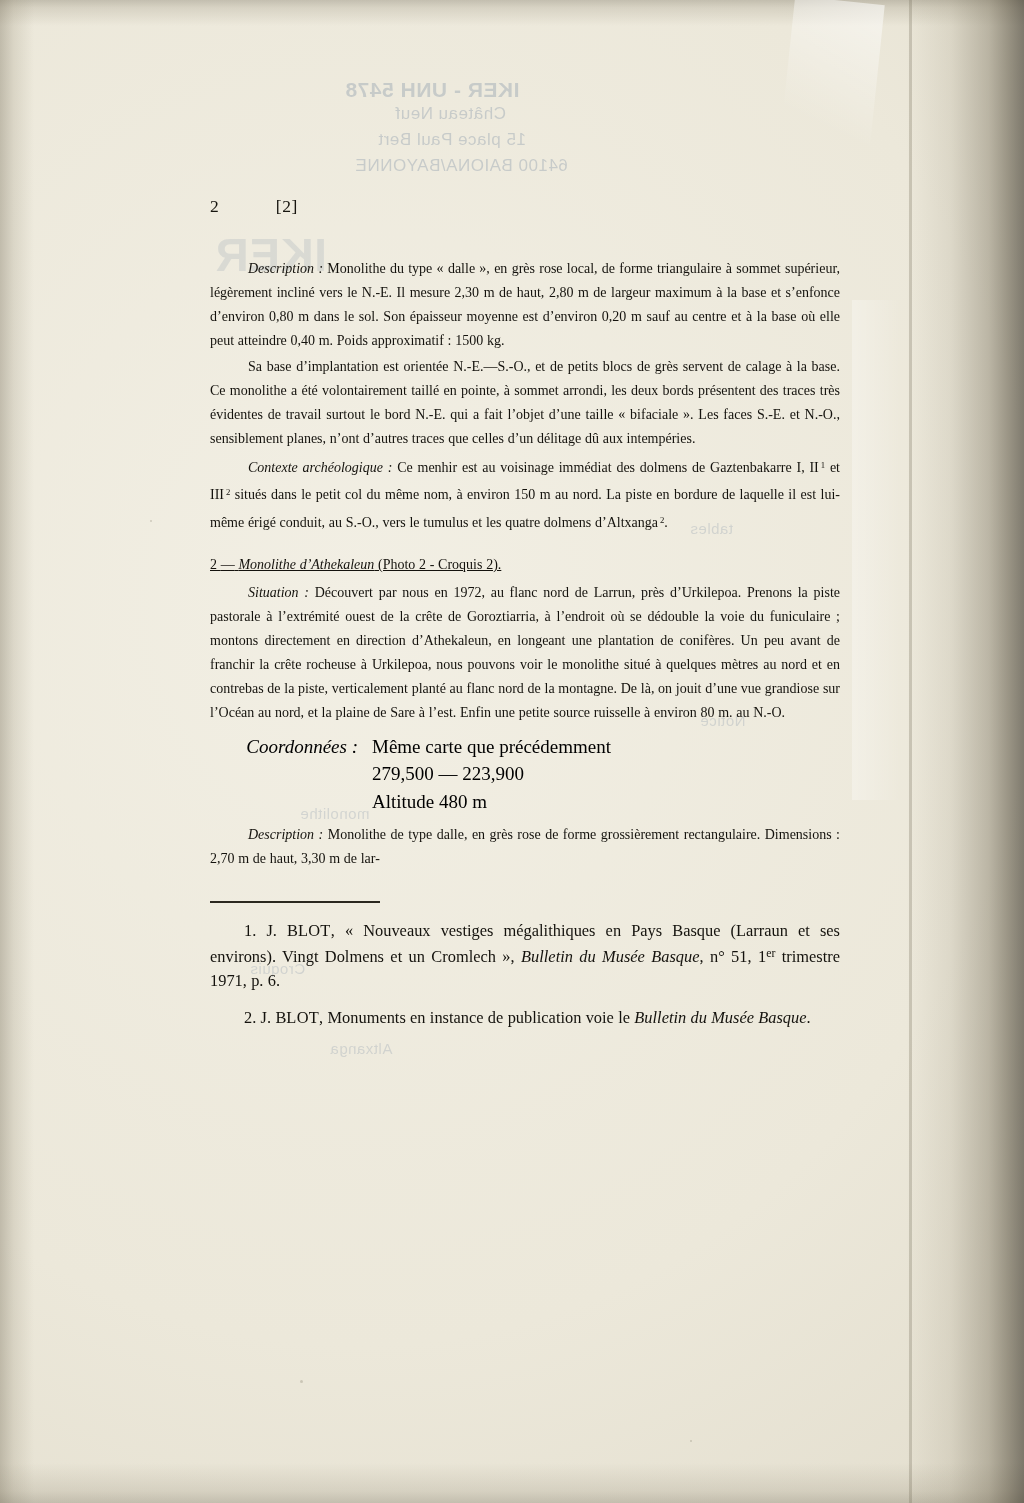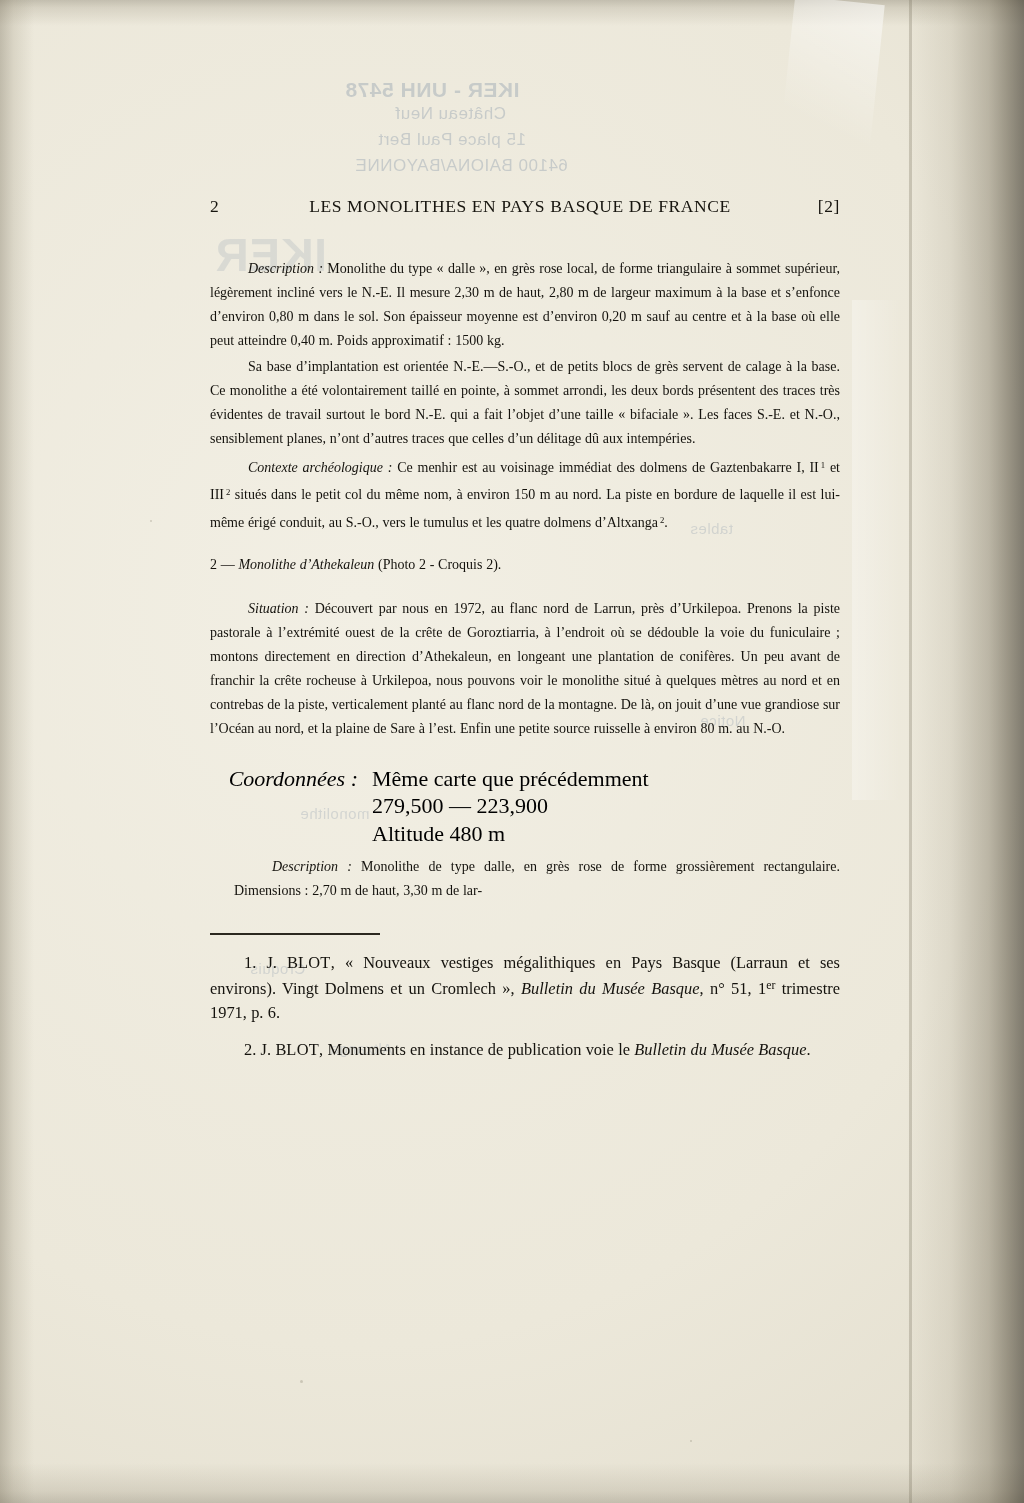--- a/index.html
+++ b/index.html
@@ -144,29 +144,30 @@
   }
   .it { font-style: italic; }
   sup {
     font-size: 0.62em;
     vertical-align: 0.5em;
     padding-left: 2px;
   }
 
   .section-head {
     margin-top: 18px;
-    margin-bottom: 20px;
+    margin-bottom: 4px;
     text-indent: 0;
+    text-decoration: underline;
   }
 
   .coord-block {
-    margin-top: 24px;
+    margin-top: 8px;
     display: flex;
     text-indent: 0;
-    font-size: 22px;
+    font-size: 19px;
     line-height: 27.4px;
   }
   .coord-label {
     width: 148px;
     text-align: right;
     padding-right: 14px;
     font-style: italic;
     flex: 0 0 auto;
   }
   .coord-lines { flex: 1 1 auto; }
@@ -214,21 +215,20 @@
   <div class="bleed bleed-line" style="top:520px;left:690px;">tables</div>
   <div class="bleed bleed-line" style="top:712px;left:700px;">Notice</div>
   <div class="bleed bleed-line" style="top:805px;left:300px;">monolithe</div>
   <div class="bleed bleed-line" style="top:960px;left:250px;">Croquis</div>
   <div class="bleed bleed-line" style="top:1040px;left:330px;">Altxanga</div>
 
   <div class="col">
 
     <div class="running-head">
       <span class="rh-folio">2</span>
-      <span class="rh-title">LES MONOLITHES EN PAYS BASQUE DE FRANCE</span>
       <span class="rh-bracket">[2]</span>
     </div>
 
     <p><span class="it">Description :</span><span> Monolithe du type « dalle », en grès rose local, de forme triangulaire à sommet supérieur, légèrement incliné vers le N.-E. Il mesure 2,30 m de haut, 2,80 m de largeur maximum à la base et s’enfonce d’environ 0,80 m dans le sol. Son épaisseur moyenne est d’environ 0,20 m sauf au centre et à la base où elle peut atteindre 0,40 m. Poids approximatif : 1500 kg.</span></p>
 
     <p><span>Sa base d’implantation est orientée N.-E.—S.-O., et de petits blocs de grès servent de calage à la base. Ce monolithe a été volontairement taillé en pointe, à sommet arrondi, les deux bords présentent des traces très évidentes de travail surtout le bord N.-E. qui a fait l’objet d’une taille « bifaciale ». Les faces S.-E. et N.-O., sensiblement planes, n’ont d’autres traces que celles d’un délitage dû aux intempéries.</span></p>
 
     <p><span class="it">Contexte archéologique :</span><span> Ce menhir est au voisinage immédiat des dolmens de Gaztenbakarre I, II</span><sup>1</sup><span> et III</span><sup>2</sup><span> situés dans le petit col du même nom, à environ 150 m au nord. La piste en bordure de laquelle il est lui-même érigé conduit, au S.-O., vers le tumulus et les quatre dolmens d’Altxanga</span><sup>2</sup><span>.</span></p>
 
 
@@ -238,21 +238,21 @@
 
     <div class="coord-block">
       <div class="coord-label">Coordonnées :</div>
       <div class="coord-lines">
         <div>Même carte que précédemment</div>
         <div>279,500 — 223,900</div>
         <div>Altitude 480 m</div>
       </div>
     </div>
 
-    <p style="margin-top:8px;margin-left:24px;"><span class="it">Description :</span><span> Monolithe de type dalle, en grès rose de forme grossièrement rectangulaire. Dimensions : 2,70 m de haut, 3,30 m de lar-</span></p>
+    <p style="margin-top:8px;"><span class="it">Description :</span><span> Monolithe de type dalle, en grès rose de forme grossièrement rectangulaire. Dimensions : 2,70 m de haut, 3,30 m de lar-</span></p>
 
     <div class="rule"></div>
 
     <p class="fn"><span>1.</span>&nbsp;<span>J. B</span><span class="sc">LOT</span><span>, « Nouveaux vestiges mégalithiques en Pays Basque (Larraun et ses environs). Vingt Dolmens et un Cromlech », </span><span class="it">Bulletin du Musée Basque</span><span>, n° 51, 1</span><sup>er</sup><span> trimestre 1971, p. 6.</span></p>
 
     <p class="fn"><span>2.</span>&nbsp;<span>J. B</span><span class="sc">LOT</span><span>, Monuments en instance de publication voie le </span><span class="it">Bulletin du Musée Basque</span><span>.</span></p>
 
   </div>
 </div>
 

